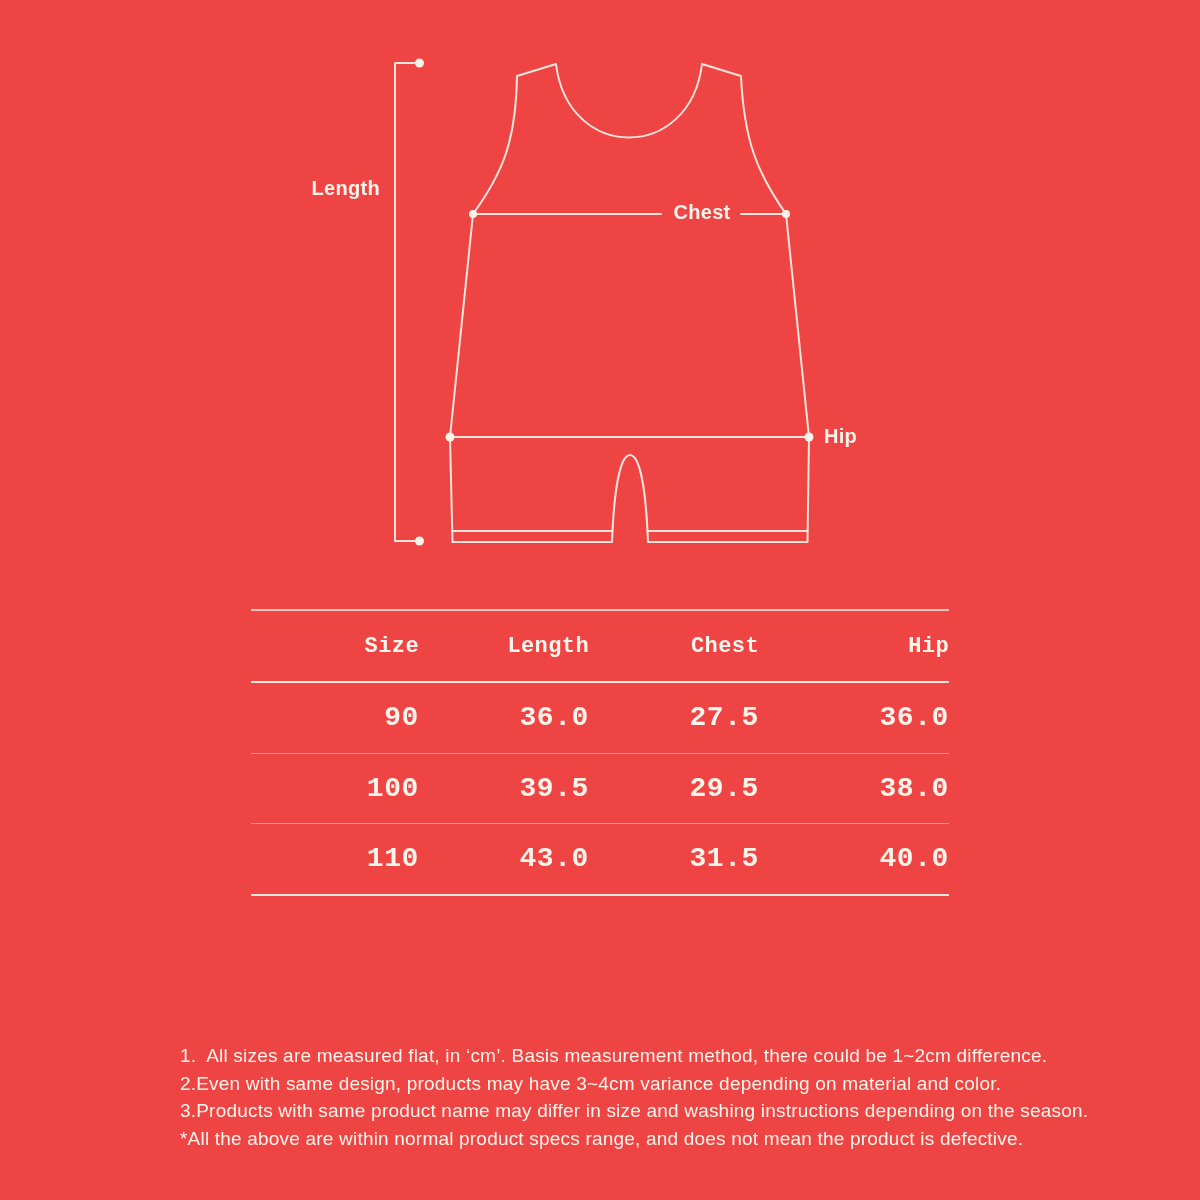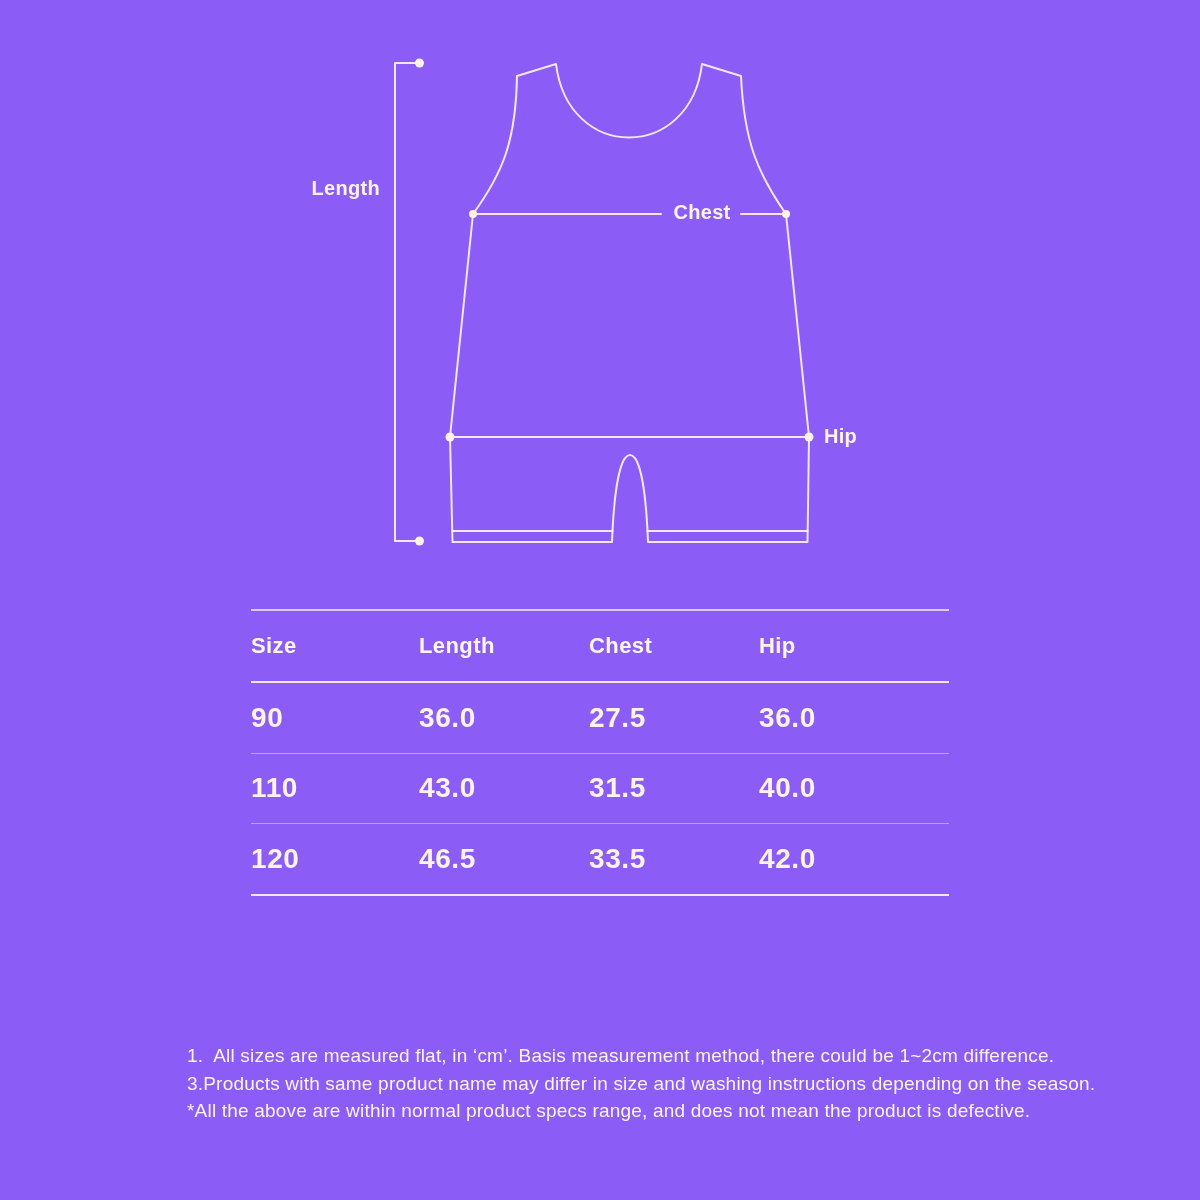--- a/index.html
+++ b/index.html
@@ -1,19 +1,19 @@
 <!DOCTYPE html>
 <html><head>
 <meta charset="utf-8">
 <style>
   html,body{margin:0;padding:0;background:#b98368;}
   .canvas{
     position:relative;
     width:1200px;height:1200px;
-    background:#8b5cf6;
+    background:#ef4444;
     font-family:"Liberation Sans","DejaVu Sans",sans-serif;
     color:#FBF2E8;
     overflow:hidden;
   }
   
   .diagram-svg{position:absolute;left:0;top:0;}
   .diagram-label{
     position:absolute;
     font-weight:700;
     font-size:20px;
@@ -28,42 +28,43 @@
   
   .size-table{
     position:absolute;left:251px;top:609px;width:698px;
     border-top:2px solid rgba(252,243,234,.72);
     border-bottom:2px solid rgba(252,243,234,.92);
   }
   .trow{
     display:grid;
     grid-template-columns:168px 170px 170px 190px;
     align-items:center;
-    text-align:left;
+    text-align:right;
+    font-family:Liberation Mono, monospace;
   }
   .trow.head{
     height:70px;
     font-size:22px;
     font-weight:700;
     letter-spacing:.4px;
     color:#FDF6ED;
     border-bottom:2px solid rgba(252,243,234,.92);
   }
   .trow.data{
     height:69.5px;
     font-size:28px;
     font-weight:600;
     letter-spacing:.6px;
     color:#FCF4EA;
     border-bottom:1.5px solid rgba(252,243,234,.45);
   }
   .trow.data:last-child{border-bottom:none;}
   
   .notes{
-    position:absolute;left:187px;top:1042px;width:932px;
+    position:absolute;left:180px;top:1042px;width:932px;
     font-size:19px;
     line-height:27.6px;
     letter-spacing:.2px;
     color:#FCF4EB;
   }
   .note{
     padding-left:36px;
     text-indent:-36px;
     white-space:pre-wrap;
   }
@@ -116,32 +117,33 @@
       <div>Chest</div>
       <div>Hip</div>
     </div>
     <div class="trow data">
       <div>90</div>
       <div>36.0</div>
       <div>27.5</div>
       <div>36.0</div>
     </div>
     <div class="trow data">
+      <div>100</div>
+      <div>39.5</div>
+      <div>29.5</div>
+      <div>38.0</div>
+    </div>
+    <div class="trow data">
       <div>110</div>
       <div>43.0</div>
       <div>31.5</div>
       <div>40.0</div>
     </div>
-    <div class="trow data">
-      <div>120</div>
-      <div>46.5</div>
-      <div>33.5</div>
-      <div>42.0</div>
-    </div>
   </div>
 
   <div class="notes">
     <div class="note">1.  All sizes are measured flat, in ‘cm’. Basis measurement method, there could be 1~2cm difference.</div>
+    <div class="note">2.Even with same design, products may have 3~4cm variance depending on material and color.</div>
     <div class="note">3.Products with same product name may differ in size and washing instructions depending on the season.</div>
     <div class="note">*All the above are within normal product specs range, and does not mean the product is defective.</div>
   </div>
 
 </div>
 
 </body></html>

